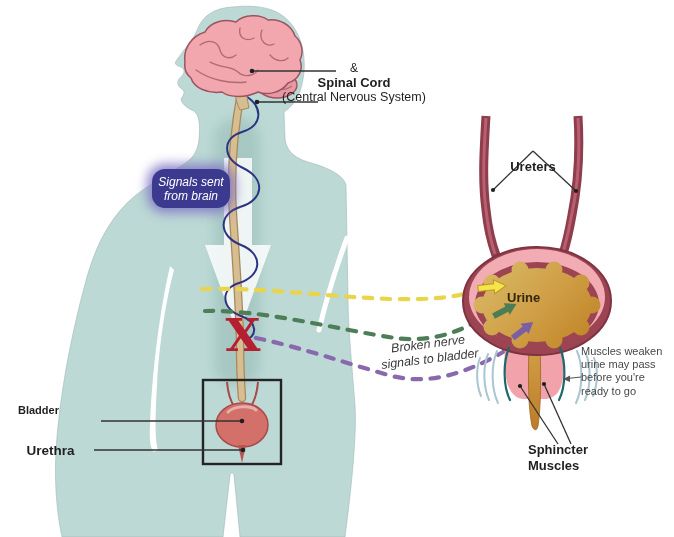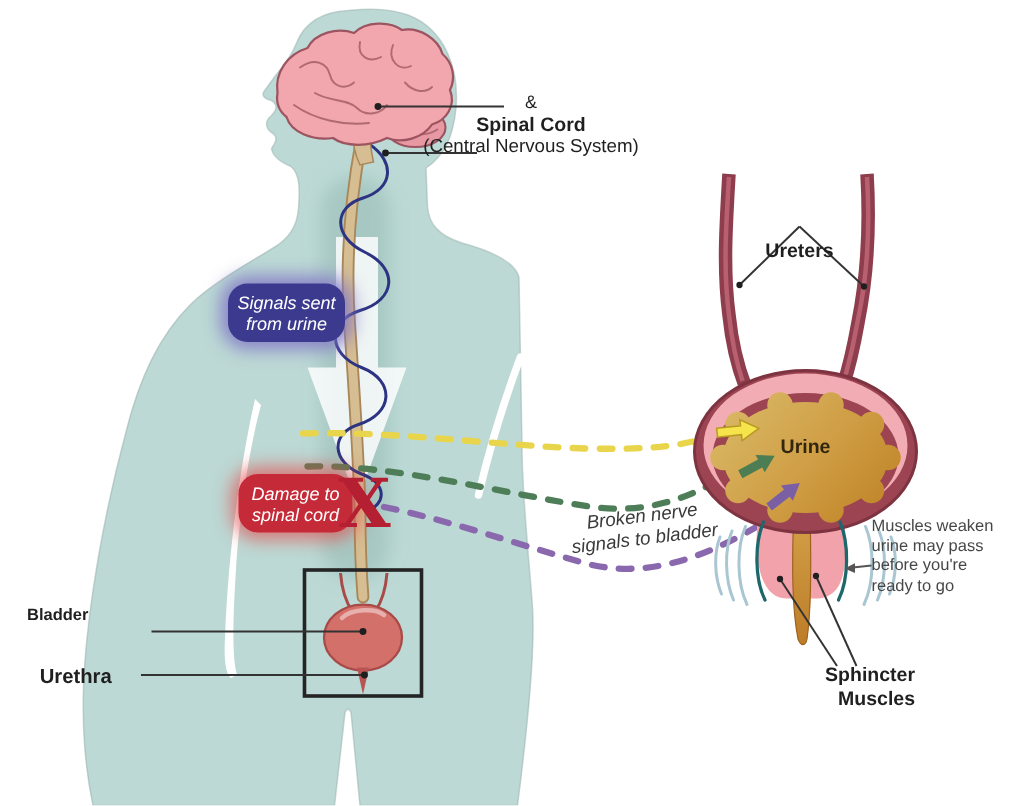--- a/index.html
+++ b/index.html
@@ -9,30 +9,30 @@
   .lbl{position:absolute;color:#1f1f1f;}
   .bold{font-weight:bold;}
   
   .cns-block{left:268px;top:62px;width:172px;font-size:13px;line-height:15px;text-align:center;}
   .cns-block .amp{font-size:12px;line-height:13px;}
   .cns-block .paren{font-weight:normal;font-size:12.5px;}
   
   .badge{position:absolute;display:flex;flex-direction:column;align-items:center;justify-content:center;
          color:#fff;font-style:italic;font-size:12px;line-height:14px;border-radius:13px;}
   .badge-signals{left:152px;top:169px;width:78px;height:39px;background:#3c3a8e;
-         box-shadow:0 0 11px 5px rgba(128,116,196,.85);margin-top:20px;}
+         box-shadow:0 0 11px 5px rgba(128,116,196,.85);}
   .badge-damage{left:159px;top:316px;width:76px;height:39px;background:#c52a38;
          box-shadow:0 0 11px 5px rgba(228,70,70,.65);}
   .xmark{position:absolute;left:221px;top:311px;width:44px;text-align:center;
          font-family:"DejaVu Serif",serif;font-weight:bold;font-size:45px;line-height:50px;color:#b41f32;}
   .broken-note{left:353px;top:337px;width:152px;text-align:center;font-style:italic;
          font-size:12.5px;line-height:15px;color:#3a3a3a;transform:rotate(-7deg);}
   .ureters-lbl{left:493px;top:131px;width:80px;font-size:13px;text-align:center;margin-top:28px;}
-  .urine-lbl{left:507px;top:290px;width:60px;font-size:13px;text-align:center;color:#33260e;}
-  .sphincter-lbl{left:528px;top:442px;width:82px;font-size:13px;line-height:15.5px;text-align:right;}
+  .urine-lbl{left:507px;top:290px;width:60px;font-size:13px;text-align:left;color:#33260e;}
+  .sphincter-lbl{left:528px;top:442px;width:82px;font-size:13px;line-height:15.5px;text-align:left;}
   .muscles-note{left:581px;top:345px;width:92px;font-size:11px;line-height:13.2px;color:#474747;}
   .bladder-lbl{left:18px;top:404px;width:80px;font-size:11px;text-align:left;}
   .urethra-lbl{left:10px;top:443px;width:81px;font-size:13.5px;text-align:center;}
 </style>
 </head>
 <body>
 
 <div id="stage">
 
 <svg id="art" width="674" height="537" viewBox="0 0 674 537">
@@ -207,27 +207,23 @@
 </svg>
 
 <div class="lbl cns-block">
   <div class="amp">&amp;</div>
   <div class="bold">Spinal Cord</div>
   <div class="paren">(Central Nervous System)</div>
 </div>
 
 <div class="badge badge-signals">
   <div>Signals sent</div>
-  <div>from urine</div>
-</div>
-
-<div class="badge badge-damage">
-  <div>Damage to</div>
-  <div>spinal cord</div>
-</div>
+  <div>from brain</div>
+</div>
+
 
 <div class="xmark">X</div>
 
 <div class="lbl broken-note">
   <div>Broken nerve</div>
   <div>signals to bladder</div>
 </div>
 
 <div class="lbl bold ureters-lbl">Ureters</div>
 <div class="lbl bold urine-lbl">Urine</div>

